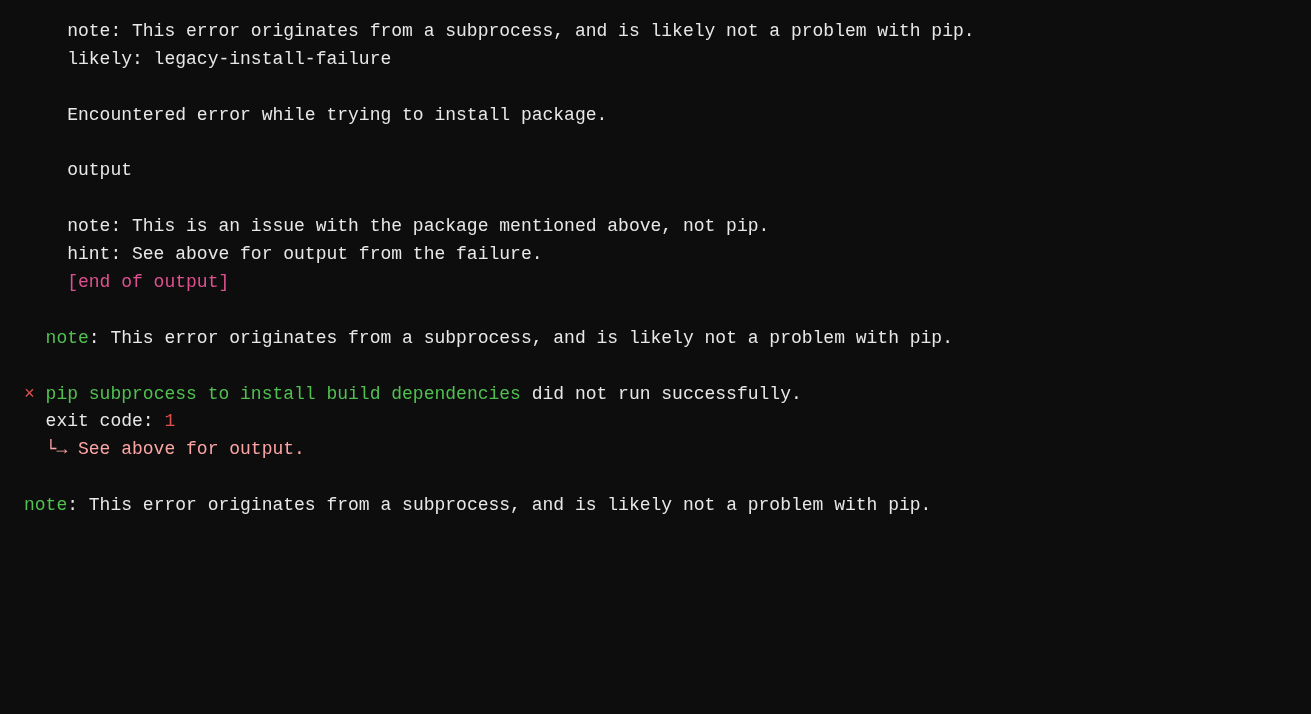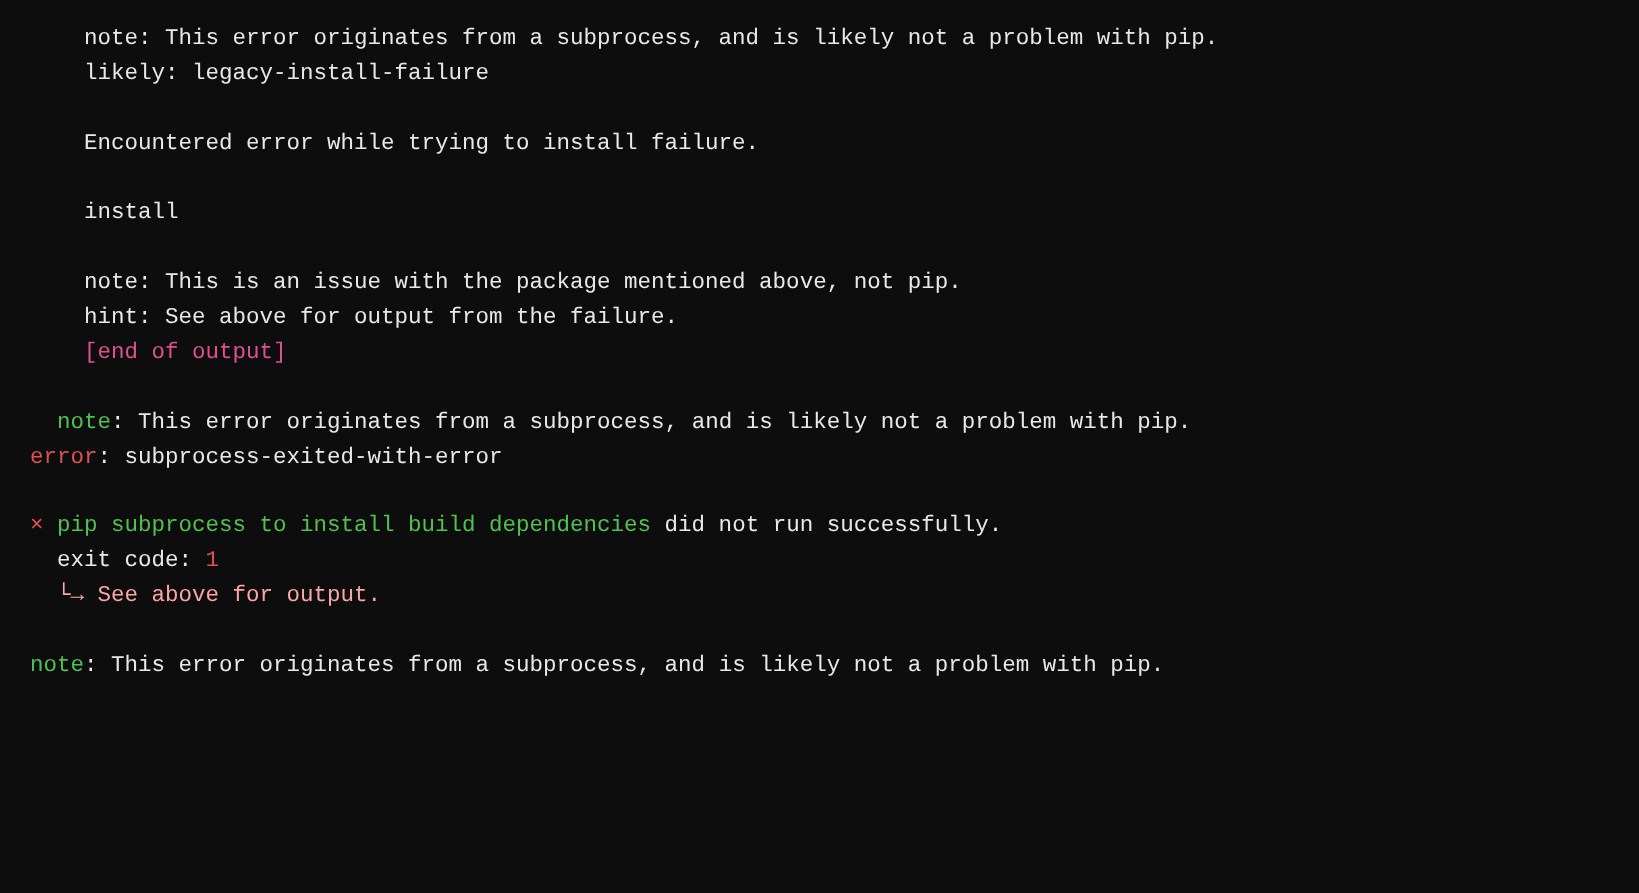--- a/index.html
+++ b/index.html
@@ -33,30 +33,29 @@
     }
   </style>
 </head>
 <body>
 
 <div class="terminal">
   <div id="terminal-output">
       <div class="line"><span style="color: rgb(232, 232, 232);">    note: This error originates from a subprocess, and is likely not a problem with pip.</span></div>
       <div class="line"><span style="color: rgb(232, 232, 232);">    likely: legacy-install-failure</span></div>
       <div class="line">&nbsp;</div>
-      <div class="line"><span style="color: rgb(232, 232, 232);">    Encountered error while trying to install failure.</span></div>
+      <div class="line"><span style="color: rgb(232, 232, 232);">    Encountered error while trying to install package.</span></div>
       <div class="line">&nbsp;</div>
-      <div class="line"><span style="color: rgb(232, 232, 232);">    install</span></div>
+      <div class="line"><span style="color: rgb(232, 232, 232);">    output</span></div>
       <div class="line">&nbsp;</div>
       <div class="line"><span style="color: rgb(232, 232, 232);">    note: This is an issue with the package mentioned above, not pip.</span></div>
       <div class="line"><span style="color: rgb(232, 232, 232);">    hint: See above for output from the failure.</span></div>
       <div class="line"><span style="color: rgb(224, 80, 144);">    [end of output]</span></div>
       <div class="line">&nbsp;</div>
       <div class="line"><span style="color: rgb(232, 232, 232);">  </span><span style="color: rgb(80, 192, 80);">note</span><span style="color: rgb(232, 232, 232);">: This error originates from a subprocess, and is likely not a problem with pip.</span></div>
-      <div class="line"><span style="color: rgb(224, 80, 80);">error</span><span style="color: rgb(232, 232, 232);">: subprocess-exited-with-error</span></div>
       <div class="line">&nbsp;</div>
       <div class="line"><span style="color: rgb(224, 80, 80);">× </span><span style="color: rgb(80, 192, 80);">pip subprocess to install build dependencies</span><span style="color: rgb(232, 232, 232);"> did not run successfully.</span></div>
       <div class="line"><span style="color: rgb(232, 232, 232); margin-top: 48px;">  exit code: </span><span style="color: rgb(224, 80, 80);">1</span></div>
       <div class="line"><span style="color: #fca5a5;">  └→ See above for output.</span></div>
       <div class="line">&nbsp;</div>
       <div class="line"><span style="color: rgb(80, 192, 80);">note</span><span style="color: rgb(232, 232, 232);">: This error originates from a subprocess, and is likely not a problem with pip.</span></div>
       <div class="line">&nbsp;</div>
     </div>
 </div>
 

